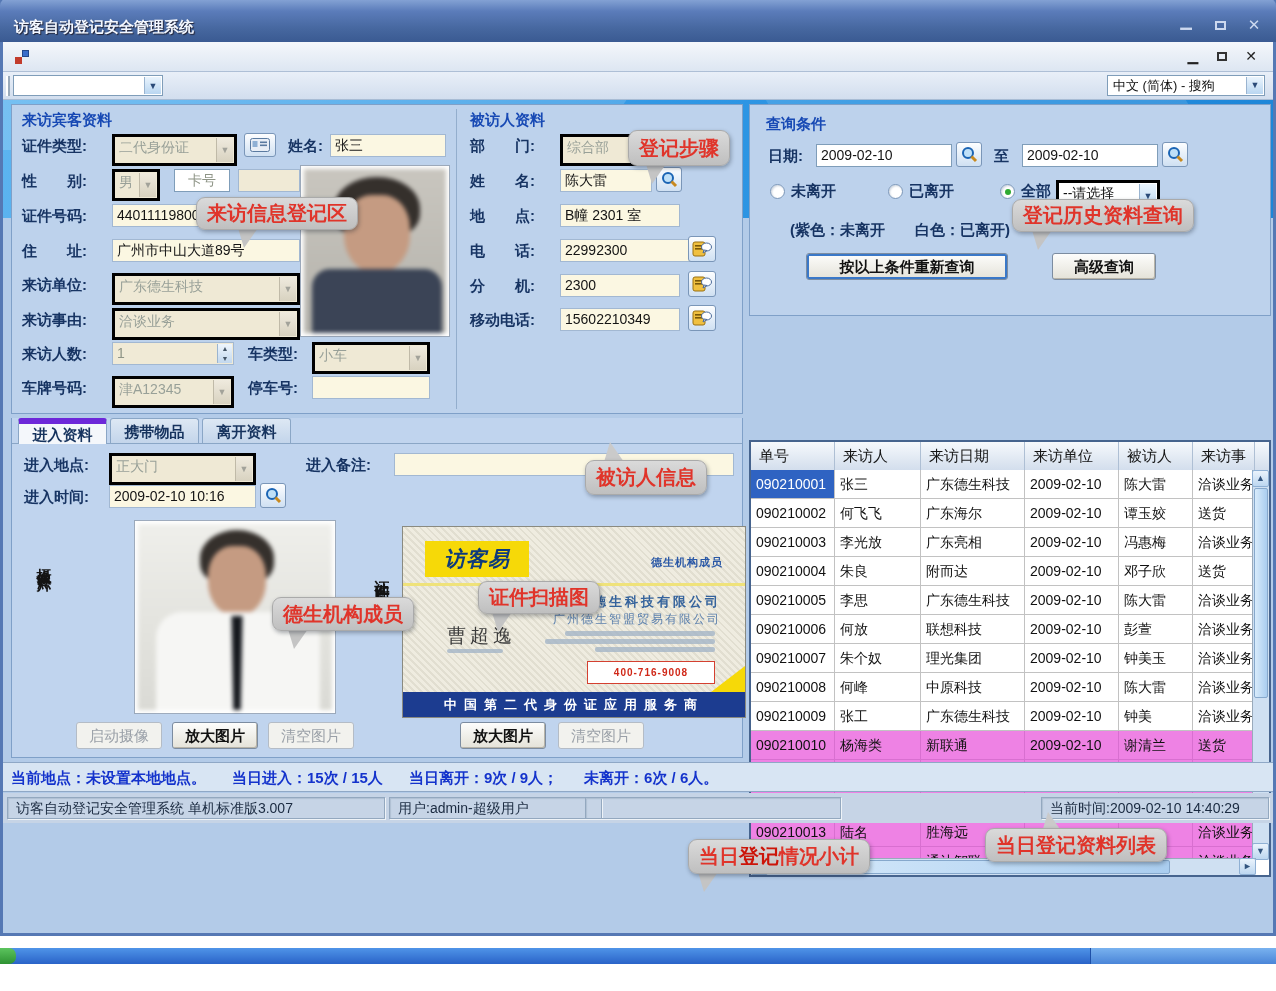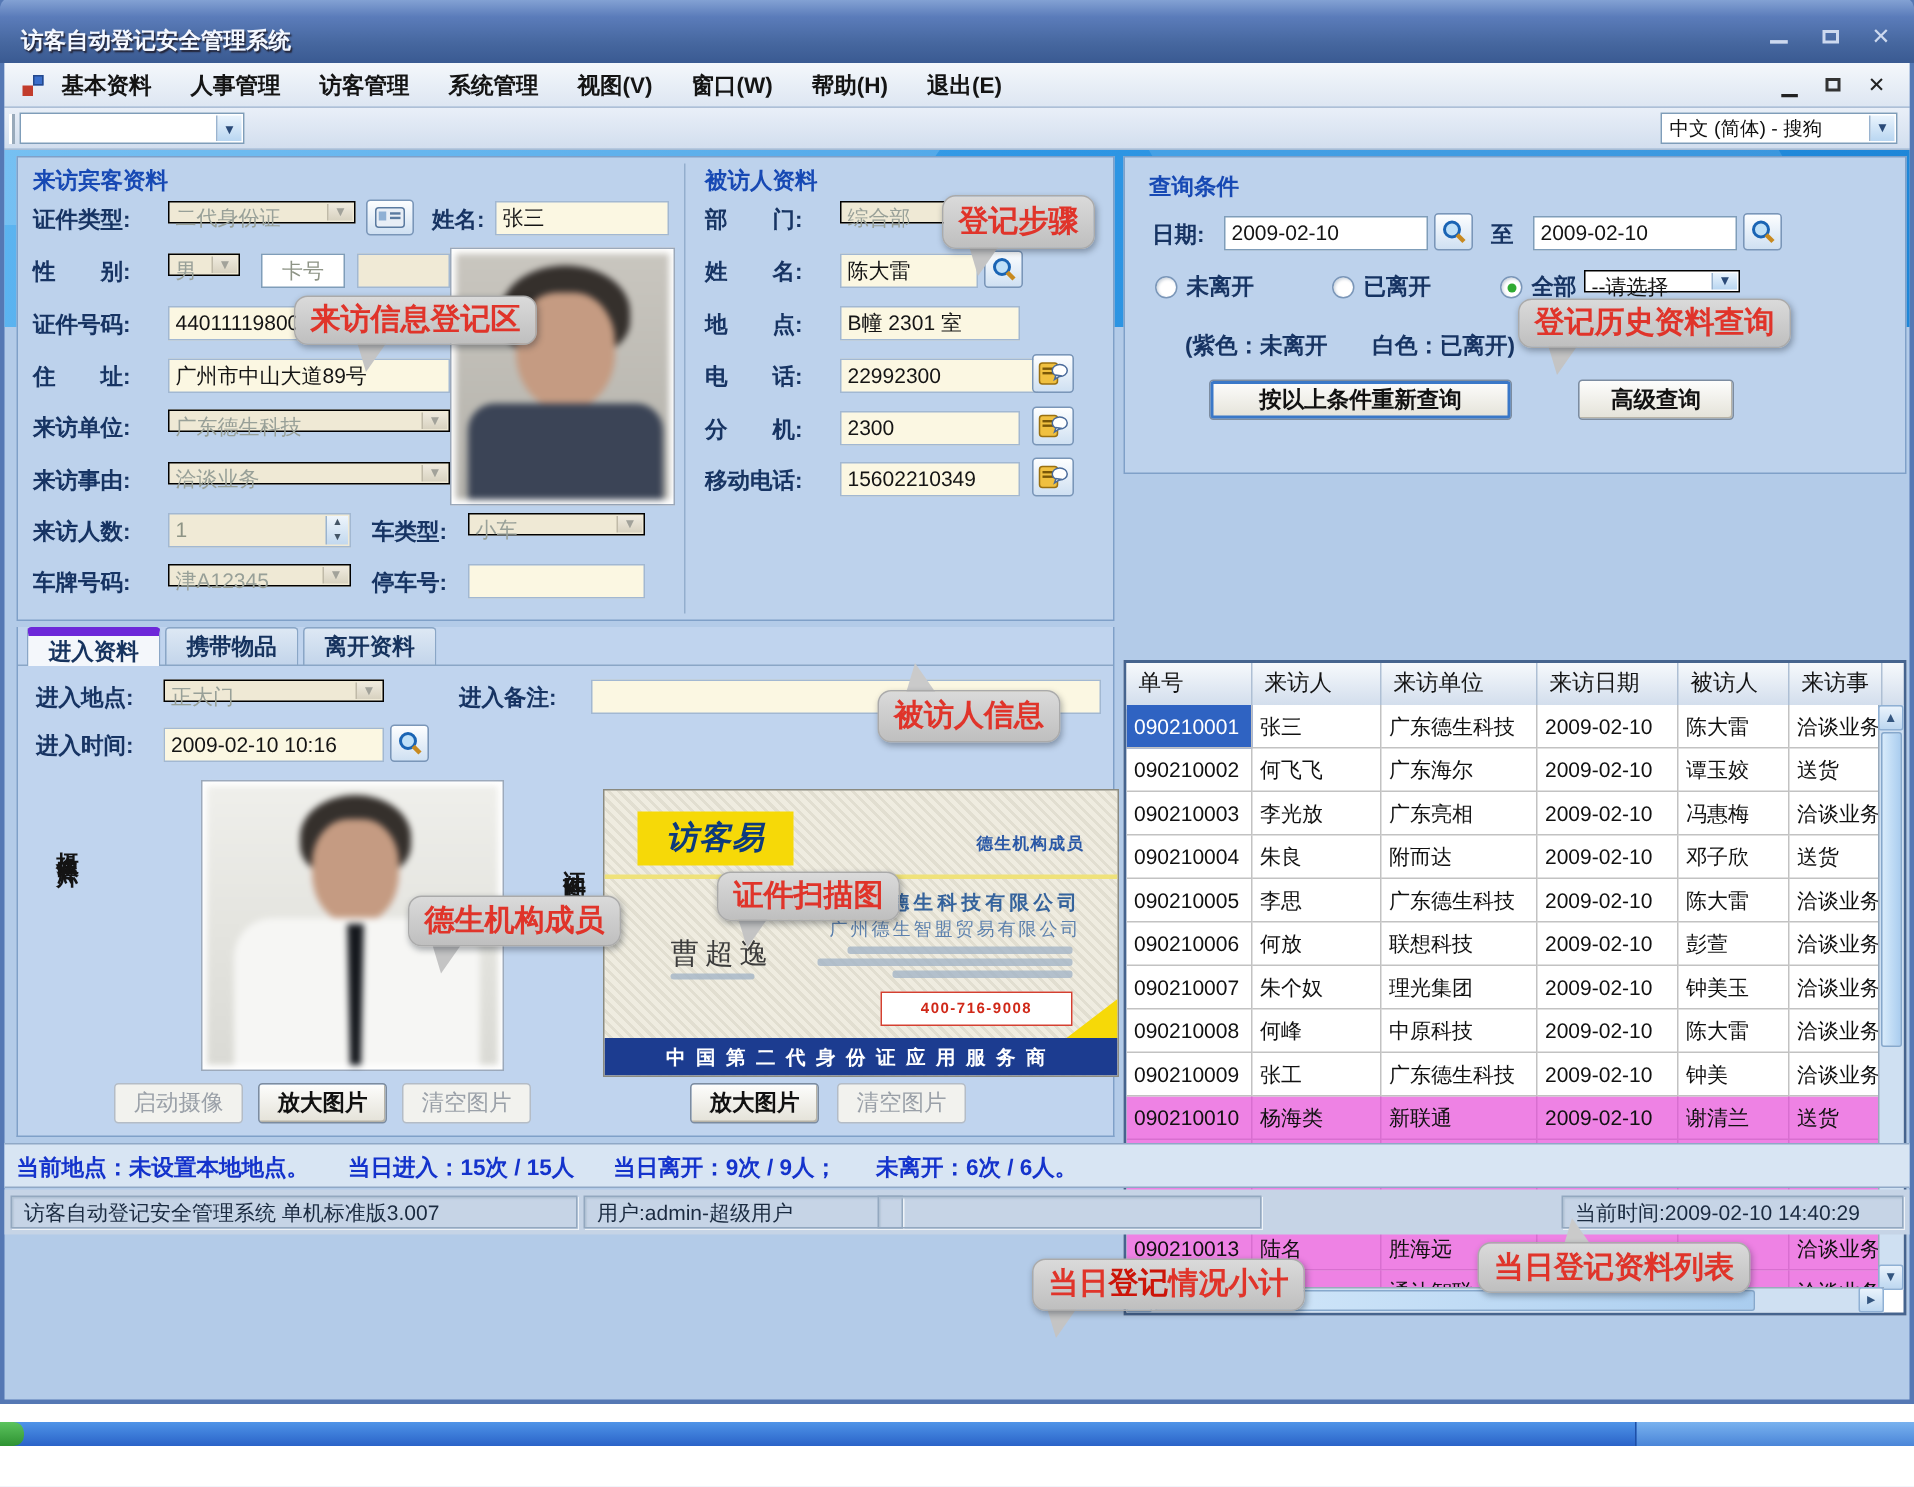--- a/index.html
+++ b/index.html
@@ -55,21 +55,21 @@
   .dd { display:inline-block; width:0; height:0; border:5px solid transparent; border-top:6px solid #222; margin-left:3px; margin-top:8px; }
   .brand { position:absolute; right:4px; top:42px; color:#eef5ff; font-size:27px; letter-spacing:3px; text-shadow:1px 1px 2px #1a6ab0; }
 
   
   .lbl { position:absolute; color:#173463; font-weight:bold; font-size:15px; white-space:nowrap; }
   .sect { position:absolute; color:#1749b4; font-weight:bold; font-size:15px; }
   .inp { position:absolute; height:23px; background:#fbf7e2; border:1px solid #a2b8d2; font-size:14px; color:#141414;
          padding:0 4px; line-height:21px; white-space:nowrap; overflow:hidden; }
   .inp.white { background:#fff; border:1px solid #7f9db9; }
   .inp.dis { background:#f0ead6; color:#8e9486; }
-  .combo { position:absolute; height:15px; background:#fbf7e2; border:1px solid #000000; font-size:14px; color:#141414; padding:0 20px 0 4px; line-height:21px; white-space:nowrap; }
+  .combo { position:absolute; height:32px; background:#fbf7e2; border:3px solid #000000; font-size:14px; color:#141414; padding:0 20px 0 4px; line-height:21px; white-space:nowrap; }
   .combo.dis { background:#efe9d5; color:#98a098; }
   .combo.dis .cab { background:linear-gradient(180deg,#efeade,#d8d2c0); color:#a2a29a; border-left-color:#c0baa8; }
   .panel { position:absolute; border:1px solid #7fa0c8; background:#bdd2ec; }
   .iconbtn { position:absolute; border:1px solid #7a96b8; border-radius:3px;
              background:linear-gradient(180deg,#fdfeff,#cfe0f2); display:flex; align-items:center; justify-content:center; }
   .btn { position:absolute; height:27px; background:linear-gradient(180deg,#fdfdfc,#e4e2d8);
          border:1px solid #7c8ca0; border-radius:3px; font-size:15px; font-weight:bold; color:#111;
          text-align:center; line-height:25px; box-shadow:inset -1px -1px 0 #b8b4a8; }
   .btn.dis { color:#9aa0a8; font-weight:normal; border:1px solid #b4bcc6; box-shadow:none; background:#f2f2ee; }
   .btn.focusdef { outline:2px solid #3a78c8; outline-offset:-3px; }
@@ -162,30 +162,20 @@
         <span class="wbtn"><span class="boxg"></span></span>
         <span class="wbtn">✕</span>
       </span>
     </div>
 
     <div class="menubar">
       <span class="appicon">
           <i class="b"></i>
           <i class="r"></i>
         </span>
-      <nav id="menu">
-          <span class="mi">基本资料</span>
-          <span class="mi">人事管理</span>
-          <span class="mi">访客管理</span>
-          <span class="mi">系统管理</span>
-          <span class="mi">视图(V)</span>
-          <span class="mi">窗口(W)</span>
-          <span class="mi">帮助(H)</span>
-          <span class="mi">退出(E)</span>
-        </nav>
       <span class="mdictl">
         <span class="m">▁</span>
         <span class="m"><span class="boxg"></span></span>
         <span class="m">✕</span>
       </span>
     </div>
 
     <div class="toolbar2">
       <span class="grip"></span>
       <div class="qcombo">
@@ -452,22 +442,22 @@
       <span class="lbl" style="left:40px;top:116px;">(紫色：未离开　　白色：已离开)</span>
 
       <div class="btn focusdef" style="left:56px;top:148px;width:202px;">按以上条件重新查询</div>
       <div class="btn" style="left:302px;top:148px;width:104px;">高级查询</div>
     </div>
 
     <div class="grid">
       <div class="thead" id="thead">
           <div class="th">单号</div>
           <div class="th">来访人</div>
+          <div class="th">来访日期</div>
           <div class="th">来访单位</div>
-          <div class="th">来访日期</div>
           <div class="th">被访人</div>
           <div class="th">来访事由</div>
         </div>
       <div id="tbody">
           <div class="tr">
             <div class="td sel">090210001</div>
             <div class="td">张三</div>
             <div class="td">广东德生科技</div>
             <div class="td">2009-02-10</div>
             <div class="td">陈大雷</div>

